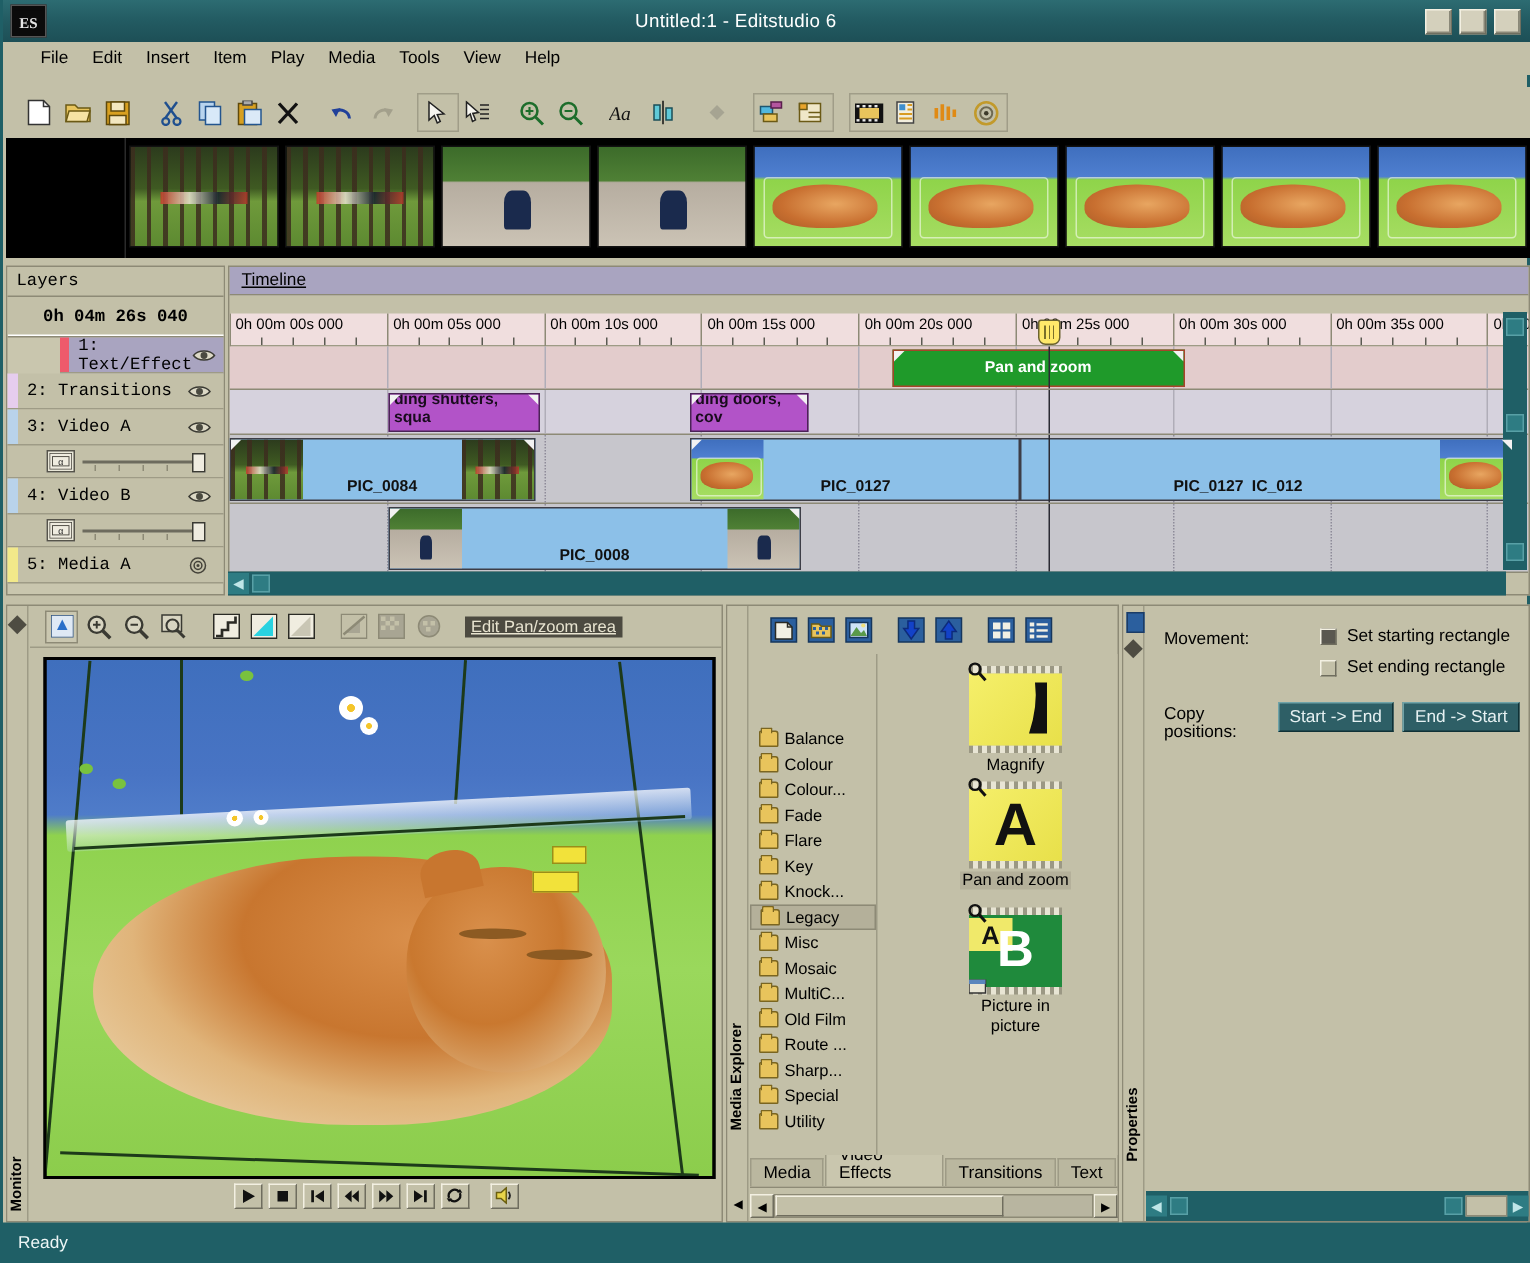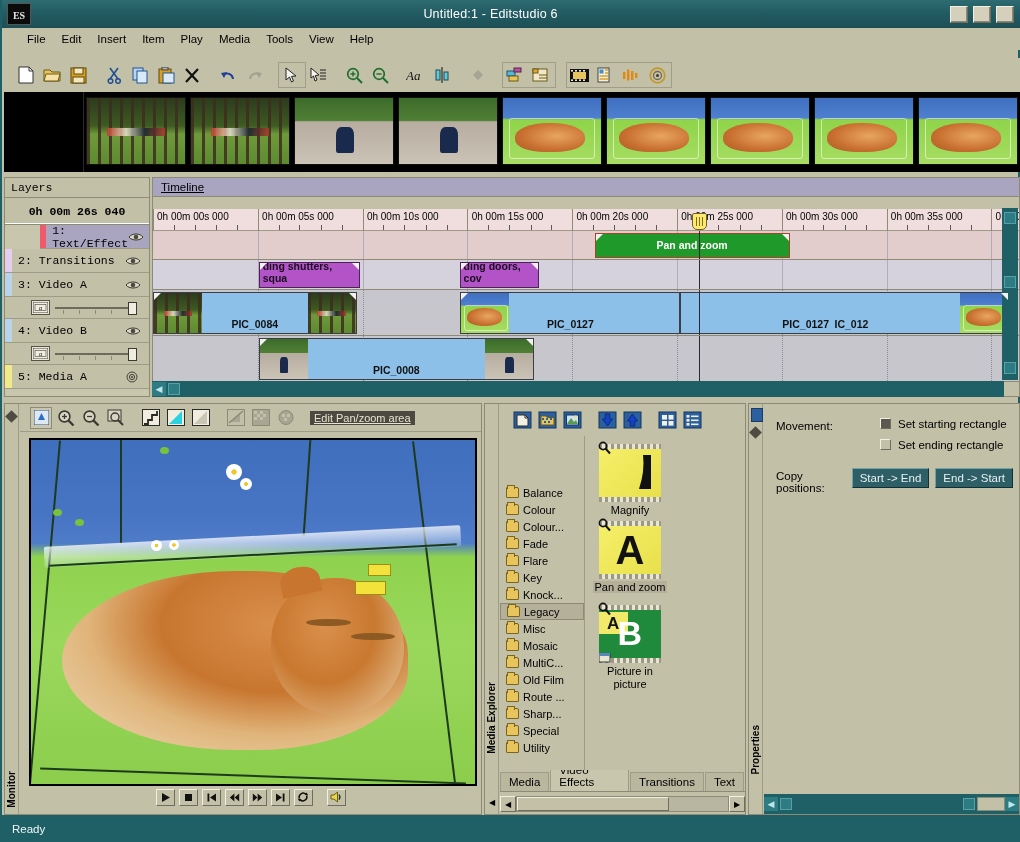--- a/index.html
+++ b/index.html
@@ -186,21 +186,21 @@
 
   
   .mediaex{ position:absolute; left:482px; top:403px; width:262px; height:412px;
      background:#c3c0a8; border:1px solid #8d8a76;}
   .me-vtab{ position:absolute; left:0; top:0; width:14px; height:100%;
      background:#c3c0a8; border-right:1px solid #9e9b86;}
   .me-vtab span{ position:absolute; bottom:60px; left:1px; writing-mode:vertical-rl;
      transform:rotate(180deg); font-size:10px; font-weight:bold;}
   .me-toolbar{ position:absolute; left:15px; top:0; right:0; height:32px;
      display:flex; align-items:center; padding-left:12px; }
-  .me-body{ position:absolute; left:15px; top:32px; right:0; bottom:44px; display:flex;}
+  .me-body{ position:absolute; left:15px; top:32px; right:0; bottom:44px; display:flex;gap:47px;}
   .me-tree{ width:85px; background:#c3c0a8; border-right:1px solid #9e9b86;
      padding-top:48px; overflow:hidden;}
   .me-folder{ height:17px; display:flex; align-items:center; padding-left:6px; font-size:11px;}
   .me-folder.sel{ background:#b4b09a; border:1px solid #8d8a76;}
   .fldr{ width:13px;height:11px; margin-right:4px; flex:0 0 auto; position:relative;
      background:#e8c45c; border:1px solid #7a6520; border-radius:1px 2px 1px 1px;}
   .fldr:before{content:"";position:absolute;left:0;top:-3px;width:6px;height:3px;
      background:#e8c45c;border:1px solid #7a6520;border-bottom:none;border-radius:1px 1px 0 0;}
   .me-items{ flex:1; position:relative; background:#c3c0a8; padding:8px 0 0 8px;
      display:flex; flex-wrap:wrap; align-content:flex-start; gap:4px 8px;}
@@ -234,21 +234,21 @@
      background:#c3c0a8; border-right:1px solid #9e9b86;}
   .pr-vtab span{ position:absolute; bottom:40px; left:1px; writing-mode:vertical-rl;
      transform:rotate(180deg); font-size:10px; font-weight:bold;}
   .pr-grip{ position:absolute; left:2px; top:24px; width:9px;height:9px;
      background:#4e4c42; transform:rotate(45deg);}
   .pr-icon{ position:absolute; left:2px; top:4px; width:12px;height:14px;
      background:#2b5f9e; border:1px solid #1b3c66;}
   .pr-body{ position:absolute; left:15px; top:0; right:0; bottom:22px; padding:14px 0 0 12px;}
   .pr-row{ display:flex; align-items:flex-start; margin-bottom:8px;}
   .pr-label{ width:104px; font-size:11.5px; padding-top:2px;}
-  .pr-check{ display:flex; align-items:flex-start; margin-bottom:9px; font-size:11.5px;}
+  .pr-check{ display:flex; align-items:flex-end; margin-bottom:9px; font-size:11.5px;}
   .chk{ width:11px;height:11px; margin-right:7px; background:#c3c0a8;
      border:1px solid #6f6d5e; border-top-color:#f3f0e2; border-left-color:#f3f0e2;}
   .chk.on{ background:#5a5850; }
   .pr-btn{ background:#2e5f66; color:#e6f1f2; font-size:11.5px; padding:3px 7px;
      border:1px solid #0f3136; border-top-color:#6fa3a8; border-left-color:#6fa3a8;
      margin-right:6px; white-space:nowrap;}
   .pr-hscroll{ position:absolute; left:15px; bottom:0; right:0; height:20px;
      background:#1f5f66; display:flex; align-items:center;}
 
   
@@ -495,21 +495,21 @@
     <div class="sb-cell">
         <div class="sb-thumb th-cat"></div>
       </div>
     <div class="sb-cell">
         <div class="sb-thumb th-cat"></div>
       </div>
   </div>
 
   <div class="layers">
     <div class="layers-hdr">Layers</div>
-    <div class="layers-time">0h 00m 26s 040</div>
+    <div class="layers-time">0h 04m 26s 040</div>
 
     <div class="lrow sel">
       <div class="lcolor" style="background:#ee5a6b"></div>
       <div class="lname">1: Text/Effect</div>
       <div class="leye">
         <svg width="16" height="10" viewBox="0 0 16 10">
             <path d="M1 5c3-4 11-4 14 0-3 4-11 4-14 0z" fill="#dcd9c6" stroke="#3a3a33"></path>
             <circle cx="8" cy="5" r="2.3" fill="#4a4a40"></circle>
           </svg>
       </div>

